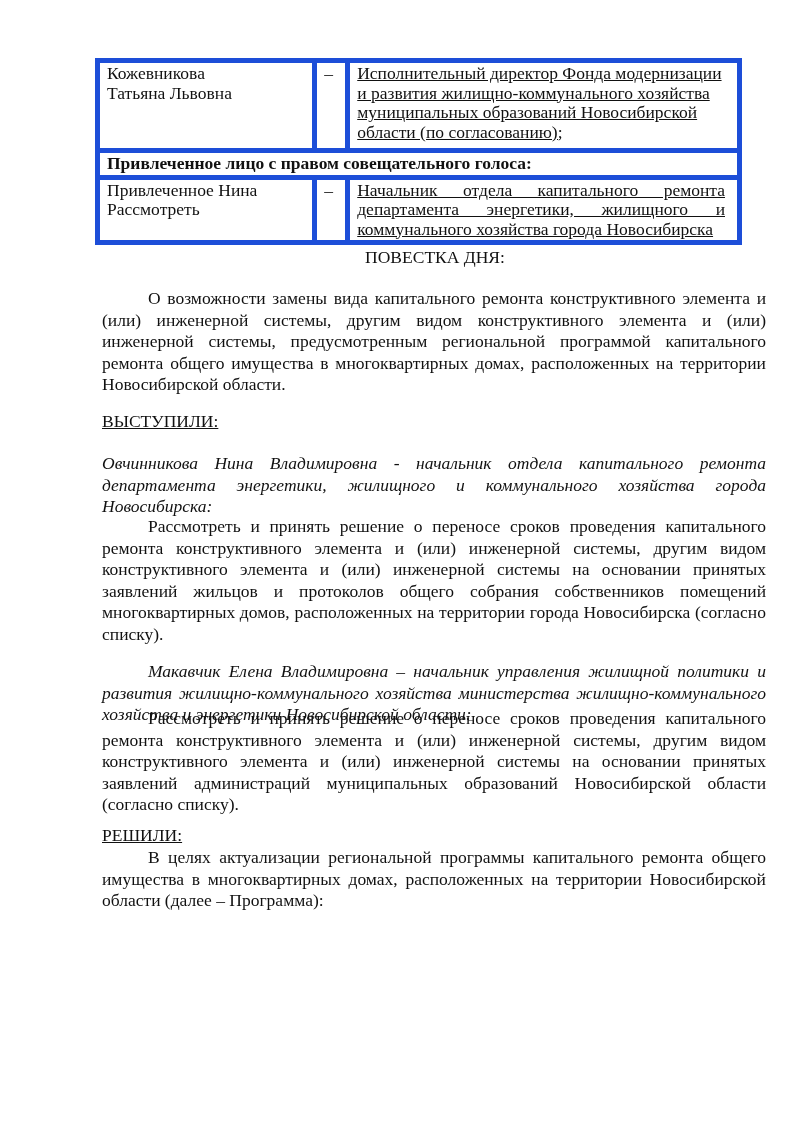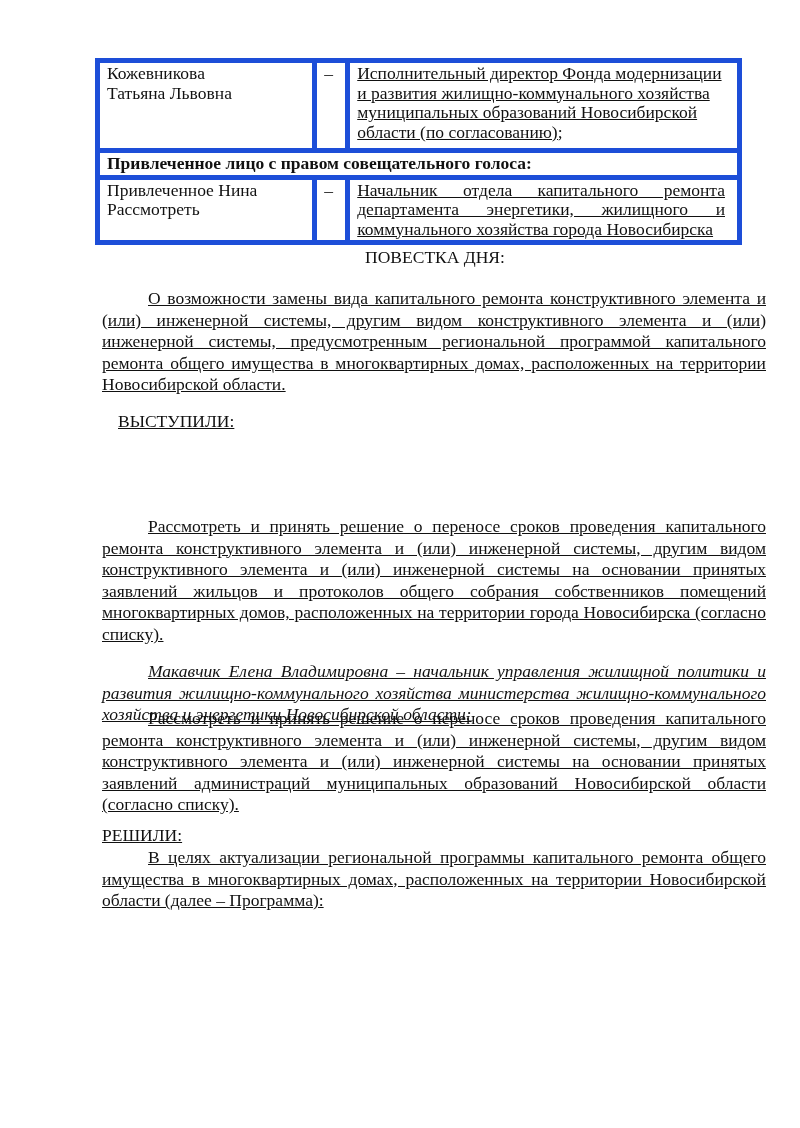--- a/index.html
+++ b/index.html
@@ -27,28 +27,28 @@
   td.c-dash { width: 9px; padding: 0 4px; text-align: center; vertical-align: middle; }
   td.c-role { width: 392px; text-decoration: underline; }
   td.justify { text-align: justify; text-align-last: left; margin-top: 41px; }
   td.header-cell { font-weight: bold; padding-top: 0; padding-bottom: 0; }
   tr.row-1 td { height: 83px; }
   tr.row-3 td { height: 58px; }
 
   
   .blk { position: absolute; left: 102px; width: 664px; line-height: 21.6px; }
   .justify { text-align: justify; }
-  .indent { text-indent: 46px; text-decoration: underline; }
+  .indent { text-indent: 46px; }
   .center { text-align: center; }
   .ul { text-decoration: underline; }
   .it { font-style: italic; }
 
   #agenda-title { top: 247px; left: 0; width: 870px; }
   #agenda-text { top: 288px; }
-  #spoke-title { top: 411px; margin-left: 16px; }
+  #spoke-title { top: 411px; }
   #spk1-head { top: 453px; }
   #spk1-text { top: 516px; }
   #spk2-head { top: 661px; }
   #spk2-text { top: 708px; }
   #decided-title { top: 825px; }
   #decided-text { top: 847px; }
 </style>
 </head>
 <body>
 
@@ -78,20 +78,21 @@
   </tbody>
     </table>
 
   <div id="agenda-title" class="blk center">ПОВЕСТКА ДНЯ:</div>
   <div id="agenda-text" class="blk justify indent">О возможности замены вида капитального ремонта конструктивного элемента и (или) инженерной системы, другим видом конструктивного элемента и (или) инженерной системы, предусмотренным региональной программой капитального ремонта общего имущества в многоквартирных домах, расположенных на территории Новосибирской области.</div>
 
   <div id="spoke-title" class="blk">
     <span class="ul">ВЫСТУПИЛИ:</span>
   </div>
 
+  <div id="spk1-head" class="blk justify it">Овчинникова Нина Владимировна - начальник отдела капитального ремонта департамента энергетики, жилищного и коммунального хозяйства города Новосибирска:</div>
   <div id="spk1-text" class="blk justify indent">Рассмотреть и принять решение о переносе сроков проведения капитального ремонта конструктивного элемента и (или) инженерной системы, другим видом конструктивного элемента и (или) инженерной системы на основании принятых заявлений жильцов и протоколов общего собрания собственников помещений многоквартирных домов, расположенных на территории города Новосибирска (согласно списку).</div>
 
   <div id="spk2-head" class="blk justify indent it">Макавчик Елена Владимировна – начальник управления жилищной политики и развития жилищно-коммунального хозяйства министерства жилищно-коммунального хозяйства и энергетики Новосибирской области:</div>
   <div id="spk2-text" class="blk justify indent">Рассмотреть и принять решение о переносе сроков проведения капитального ремонта конструктивного элемента и (или) инженерной системы, другим видом конструктивного элемента и (или) инженерной системы на основании принятых заявлений администраций муниципальных образований Новосибирской области (согласно списку).</div>
 
   <div id="decided-text" class="blk justify indent">В целях актуализации региональной программы капитального ремонта общего имущества в многоквартирных домах, расположенных на территории Новосибирской области (далее – Программа):</div>
   <div id="decided-title" class="blk">
     <span class="ul">РЕШИЛИ:</span>
   </div>
 

